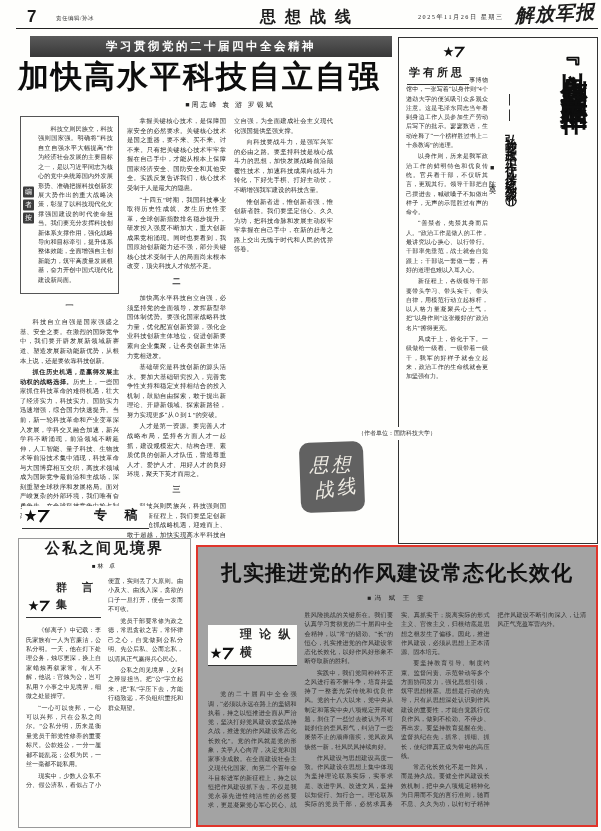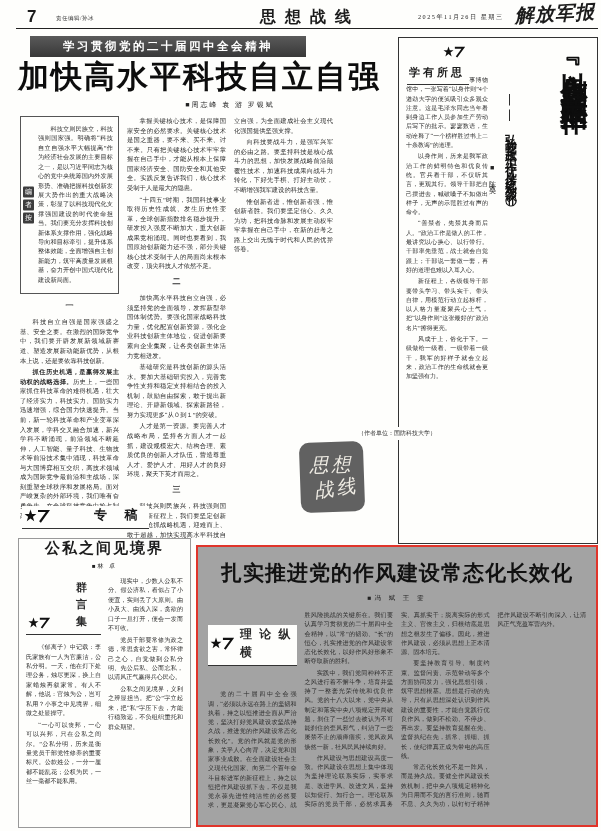--- a/index.html
+++ b/index.html
@@ -8,21 +8,21 @@
 
   
   .hdr-rule { position:absolute; left:16px; right:3px; top:28px; border-top:1.6px solid #222; }
   .pageno { position:absolute; left:27px; top:7px; font-size:17px; font-weight:900; font-family:"Liberation Sans",sans-serif; }
   .editor { position:absolute; left:56px; top:15px; font-size:5.5px; color:#333; letter-spacing:.5px; }
   .section-title { position:absolute; left:230px; top:7px; width:160px; text-align:center; font-size:16px; font-weight:900; letter-spacing:9px; font-family:"Liberation Sans",sans-serif; }
   .date { position:absolute; left:418px; top:13px; font-size:6.2px; letter-spacing:1.5px; color:#222; }
   .masthead { position:absolute; right:6px; top:1px; font-size:19px; font-weight:700; font-style:italic; letter-spacing:1px; transform:rotate(-3deg); font-family:"Liberation Serif",serif; }
 
   
-  .banner { position:absolute; left:30px; top:36px; width:276px; height:21px; background:linear-gradient(#5a5a5a,#383838); color:#fff; font-size:11.5px; font-weight:700; letter-spacing:2.5px; text-align:center; line-height:21px; font-family:"Liberation Sans",sans-serif; }
+  .banner { position:absolute; left:30px; top:36px; width:362px; height:21px; background:linear-gradient(#5a5a5a,#383838); color:#fff; font-size:11.5px; font-weight:700; letter-spacing:2.5px; text-align:center; line-height:21px; font-family:"Liberation Sans",sans-serif; }
 
   
   .main-title { position:absolute; left:18px; top:56px; width:424px; text-align:left; font-size:31px; font-weight:900; letter-spacing:2px; font-family:"Liberation Sans",sans-serif; color:#0d0d0d; }
   .main-byline { position:absolute; left:18px; top:100px; width:424px; text-align:center; font-size:7px; letter-spacing:2px; color:#222; }
 
   
   .main-body { position:absolute; left:20px; top:116px; width:420px; height:424px; column-count:4; column-gap:8px; column-fill:auto; font-size:6.3px; line-height:1.52; text-align:justify; color:#2b2b2b; overflow:hidden; }
   .main-body p { text-indent:2em; margin-bottom:2px; }
   .divider { text-align:center; text-indent:0 !important; font-weight:700; font-size:8px; margin:5px 0 !important; }
   .note-box { border:1.2px solid #555; padding:7px 5px 7px 17px; margin:0 0 6px 0; position:relative; break-inside:avoid; font-size:6.2px; }
@@ -51,29 +51,29 @@
   .rb-subtitle { position:absolute; left:104px; top:56px; height:430px; writing-mode:vertical-rl; font-size:11.5px; letter-spacing:4px; font-weight:600; color:#111; }
   .rb-title { position:absolute; right:5px; top:10px; height:490px; writing-mode:vertical-rl; font-size:27px; font-weight:900; letter-spacing:3px; font-family:"Liberation Sans",sans-serif; color:#0d0d0d; }
 
   
   .bl-box { position:absolute; left:18px; top:538px; width:173px; height:290px; border:1px solid #999; background:#fefefc; }
   .bl-title { text-align:center; font-size:15px; font-weight:900; letter-spacing:2px; margin-top:0; }
   .bl-byline { text-align:center; font-size:6px; letter-spacing:2px; margin-top:4px; color:#222; }
   .bl-cols { margin:6px 7px 0; height:222px; column-count:2; column-gap:7px; column-fill:auto; overflow:hidden; font-size:6.1px; line-height:1.55; text-align:justify; color:#2b2b2b; }
   .bl-cols p { text-indent:2em; margin-bottom:2px; }
   .qyj { margin:2px auto 8px; break-inside:avoid; }
-  .qyj .txt { font-size:11px; letter-spacing:4px;margin-left:20px; }
+  .qyj .txt { font-size:11px; letter-spacing:4px; }
 
   
   .br-box { position:absolute; left:196px; top:545px; width:402px; height:282px; border:2.5px solid #e0352b; background:#a3a3a3; }
   .br-title { text-align:center; font-size:21px; font-weight:900; letter-spacing:1px; margin-top:12px; font-family:"Liberation Sans",sans-serif; color:#111; }
   .br-byline { text-align:center; font-size:6.5px; letter-spacing:3px; margin-top:7px; color:#222; }
   .br-cols { margin:8px 10px 0; height:206px; column-count:4; column-gap:8px; column-fill:auto; overflow:hidden; font-size:6.1px; line-height:1.52; text-align:justify; color:#2b2b2b; }
   .br-cols p { text-indent:2em; margin-bottom:2px; }
-  .llzh { margin:14px auto 24px; break-inside:avoid;align-items:center; }
+  .llzh { margin:14px auto 24px; break-inside:avoid; }
   .llzh .txt { font-size:12px; letter-spacing:2px; }
 
   .star-icon svg { display:block; }
 </style>
 </head>
 <body>
 
 <div class="page">
 
   <div class="pageno">7</div>

